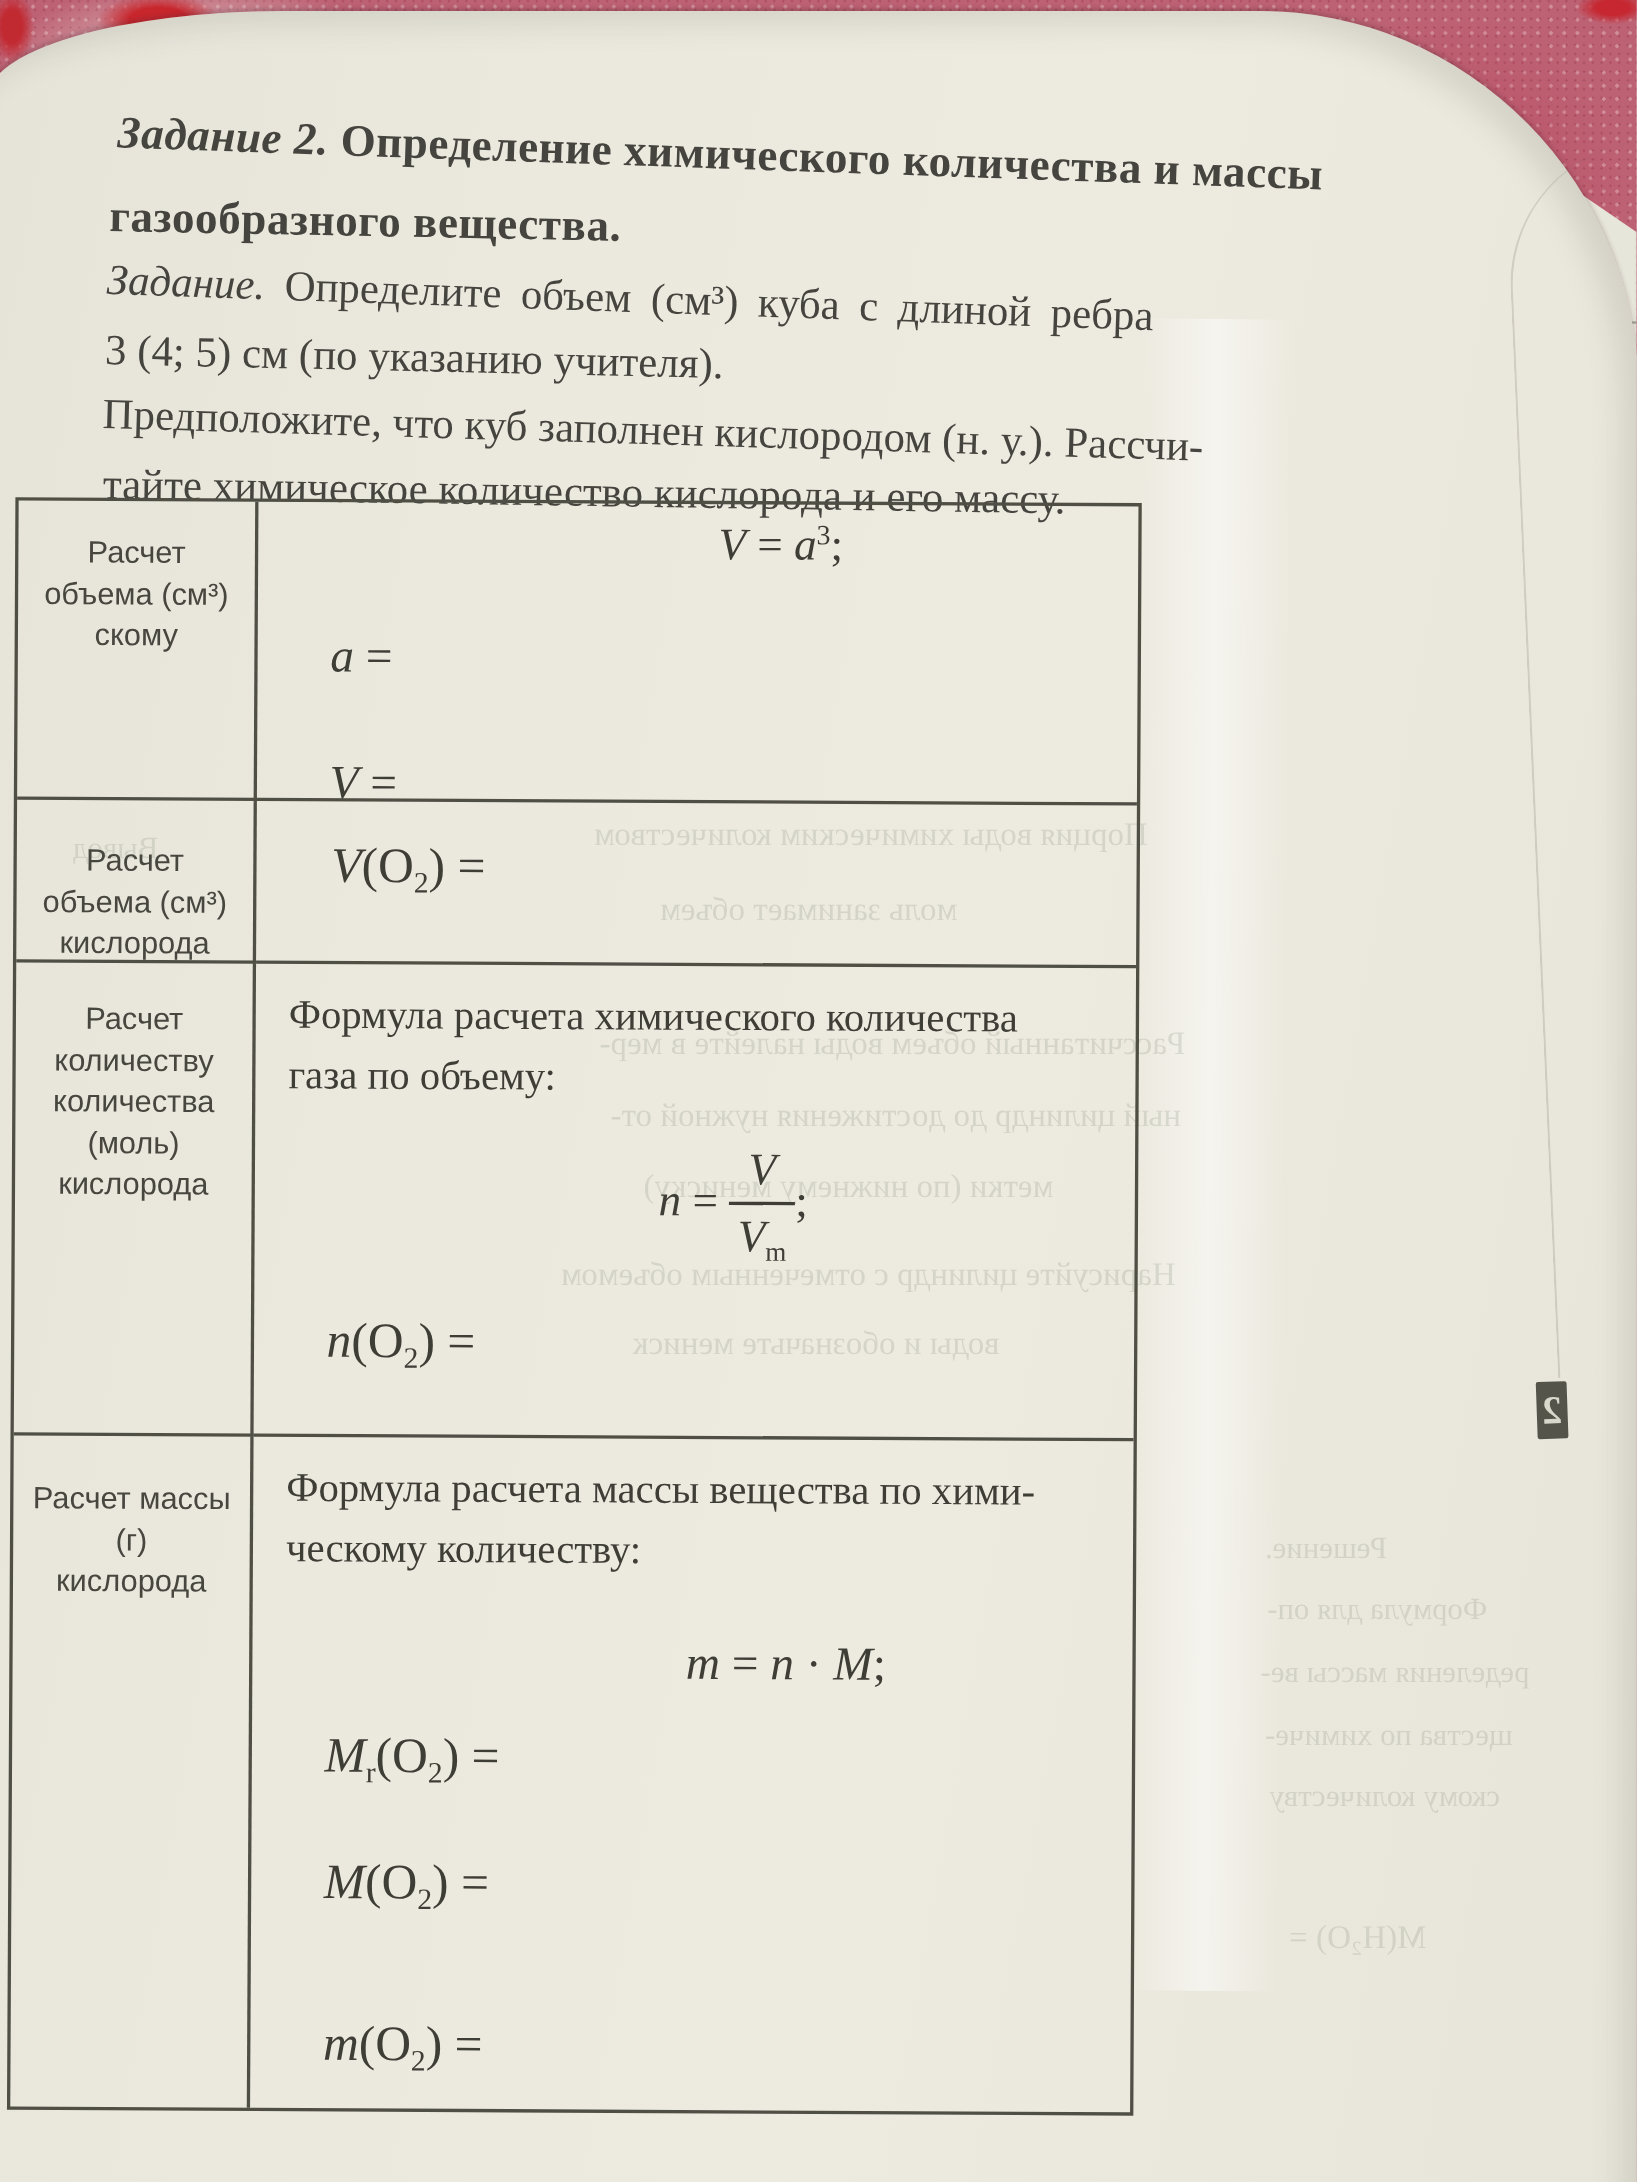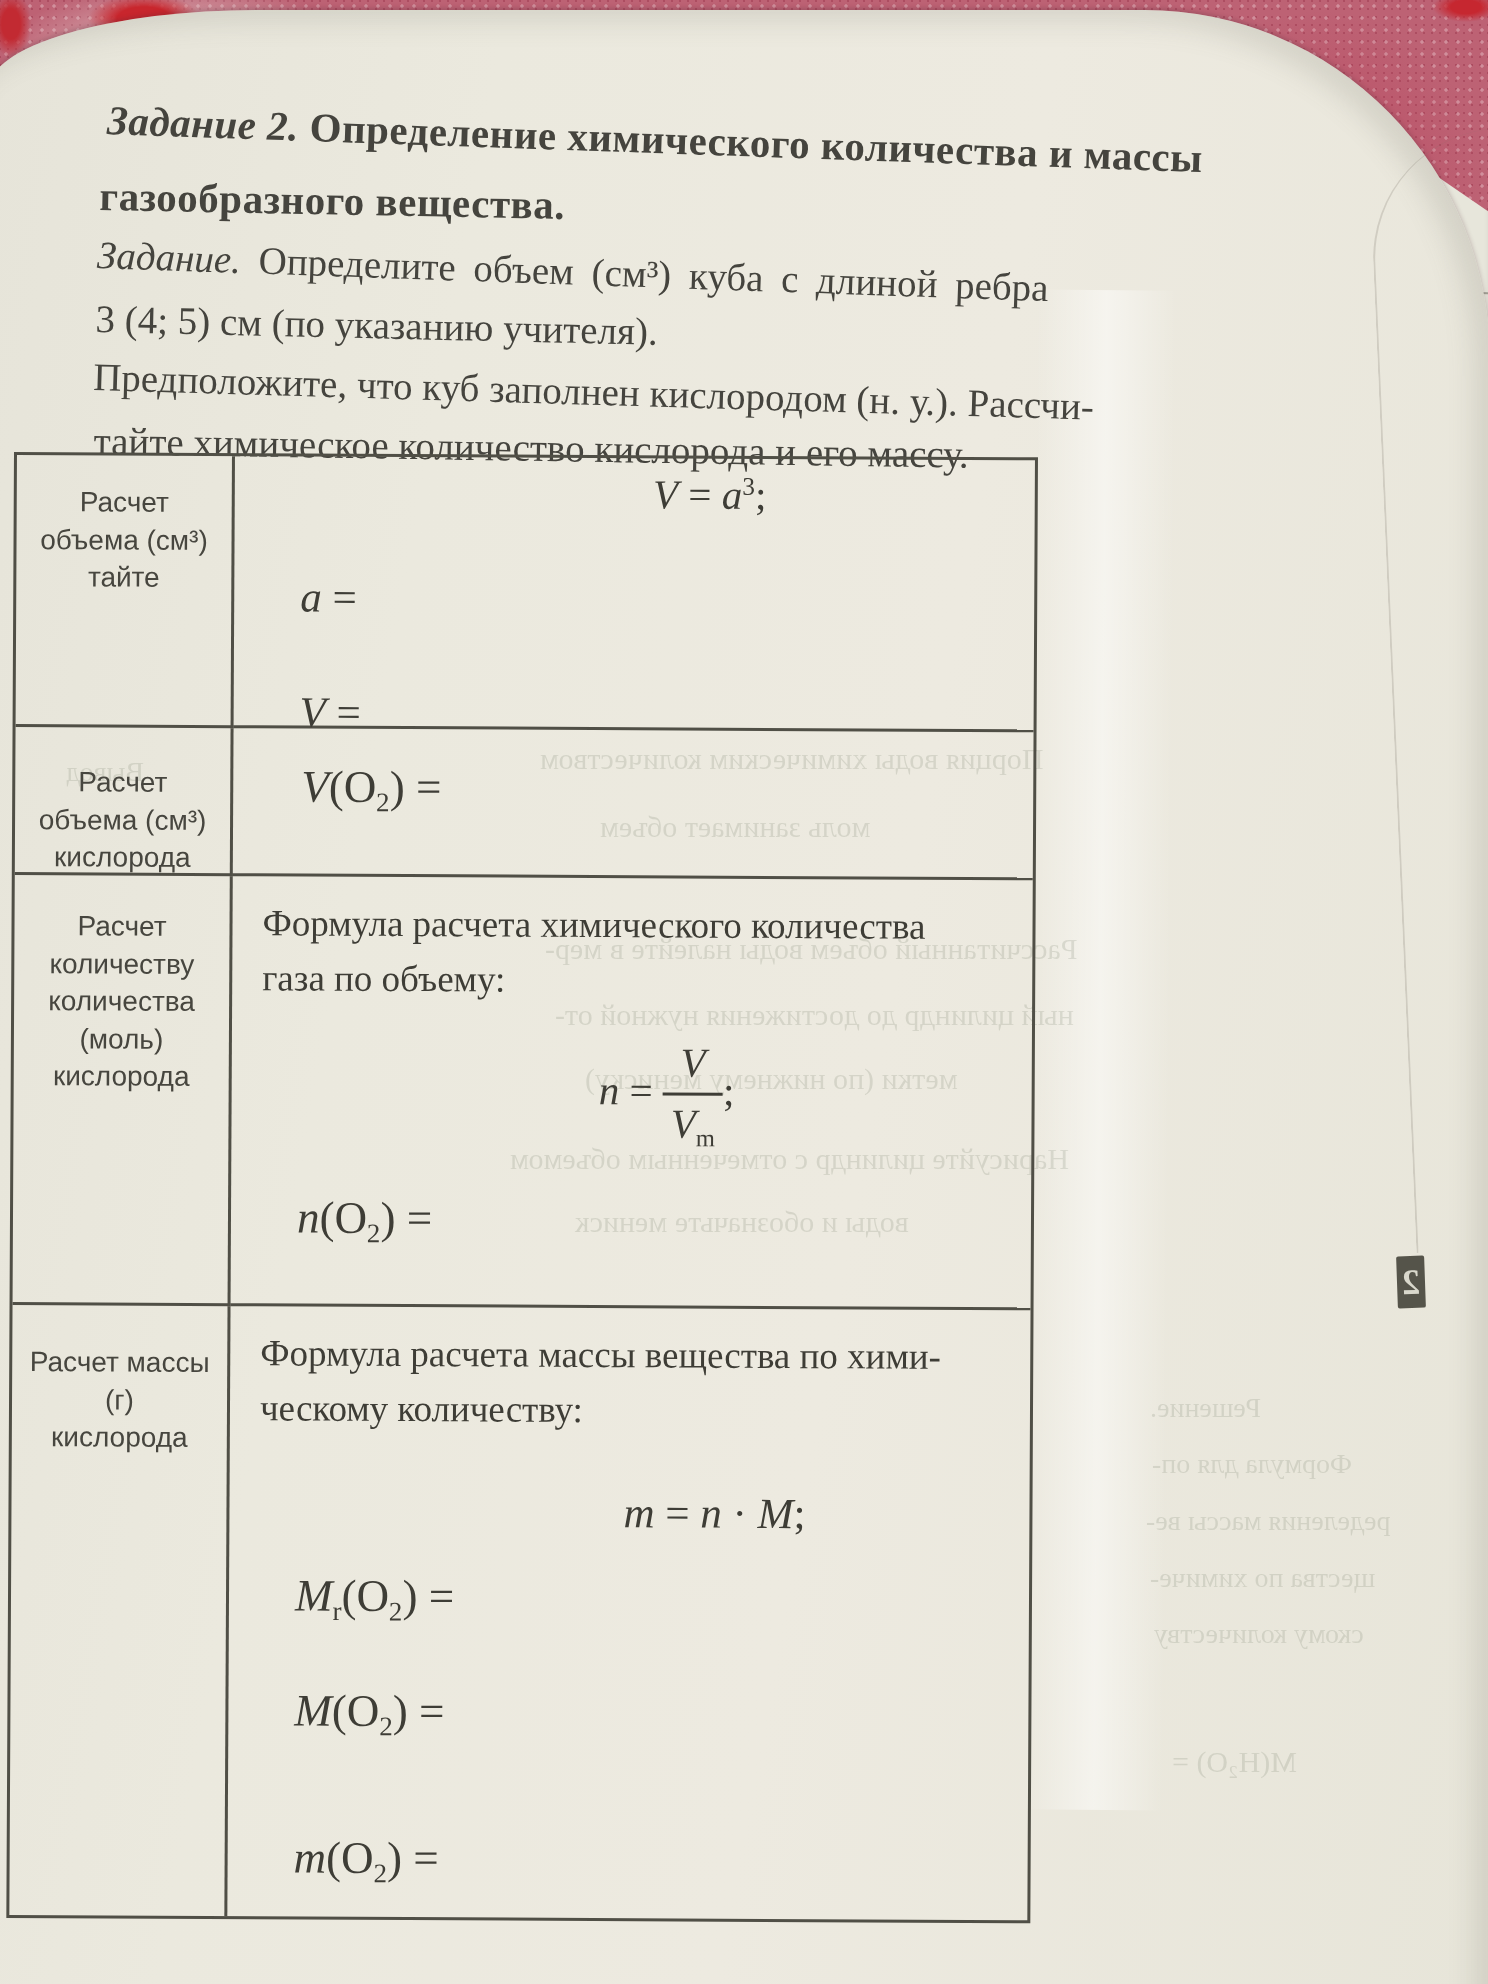--- a/index.html
+++ b/index.html
@@ -126,21 +126,21 @@
     <div class="hline body-line" style="left:96px;top:296px;transform:rotate(1.3deg);">3 (4; 5) см (по указанию учителя).</div>
 
     <div class="hline body-line just" style="left:94px;top:354px;width:968px;transform:rotate(1.7deg);">Предположите, что куб заполнен кислородом (н. у.). Рассчи-</div>
     <div class="hline body-line" style="left:94px;top:418px;transform:rotate(.9deg);">тайте химическое количество кислорода и его массу.</div>
 
     <div class="sheet-table">
 
       <div class="cell c-label rb lab-pad1">
         <div>Расчет</div>
         <div>объема (см³)</div>
-        <div>тайте</div>
+        <div>скому</div>
       </div>
       <div class="cell c-frm rb">
         <div class="f-c"><span class="it">V</span><span> = </span><span class="it">a</span><span class="sp">3</span><span>;</span></div>
         <div class="f-a"><span class="it">a</span><span> =</span></div>
         <div class="f-v"><span class="it">V</span><span> =</span></div>
       </div>
 
       <div class="cell c-label rb lab-pad2">
         <div>Расчет</div>
         <div>объема (см³)</div>

